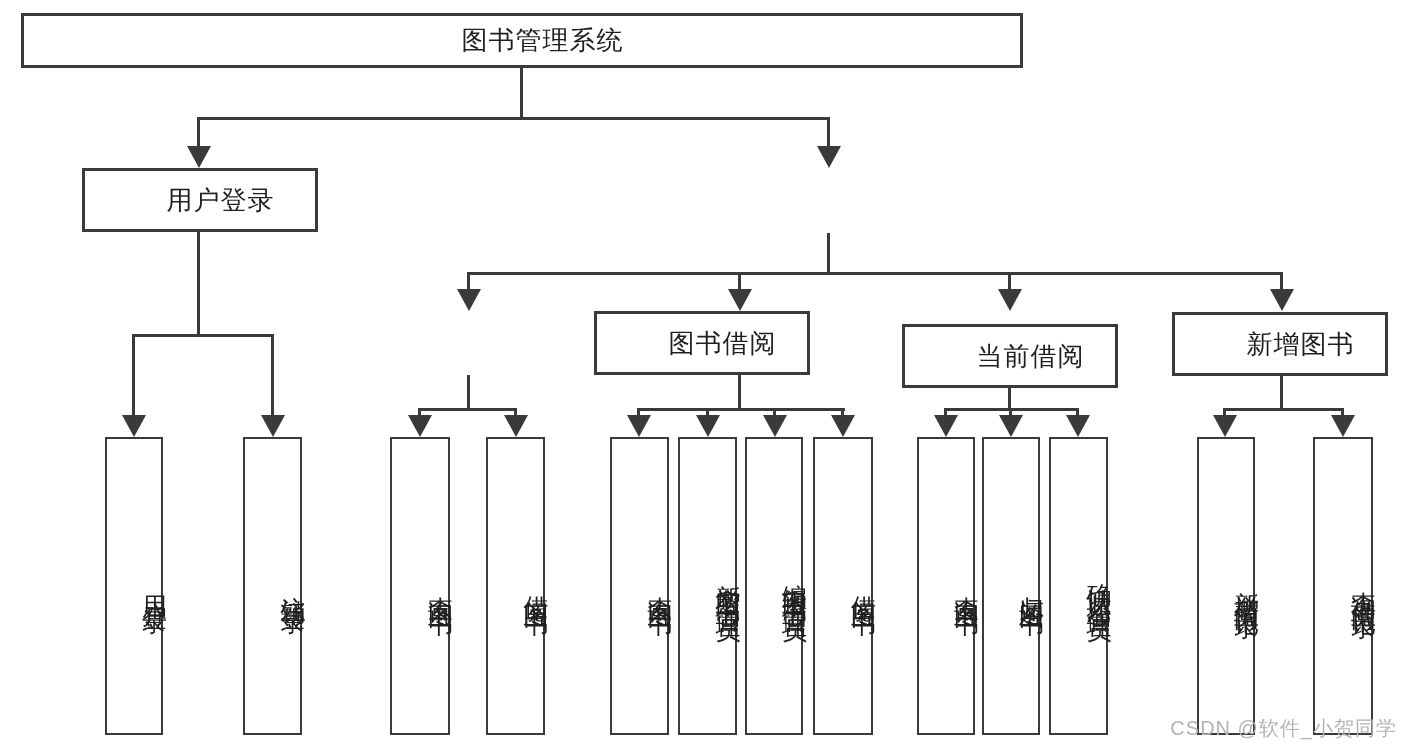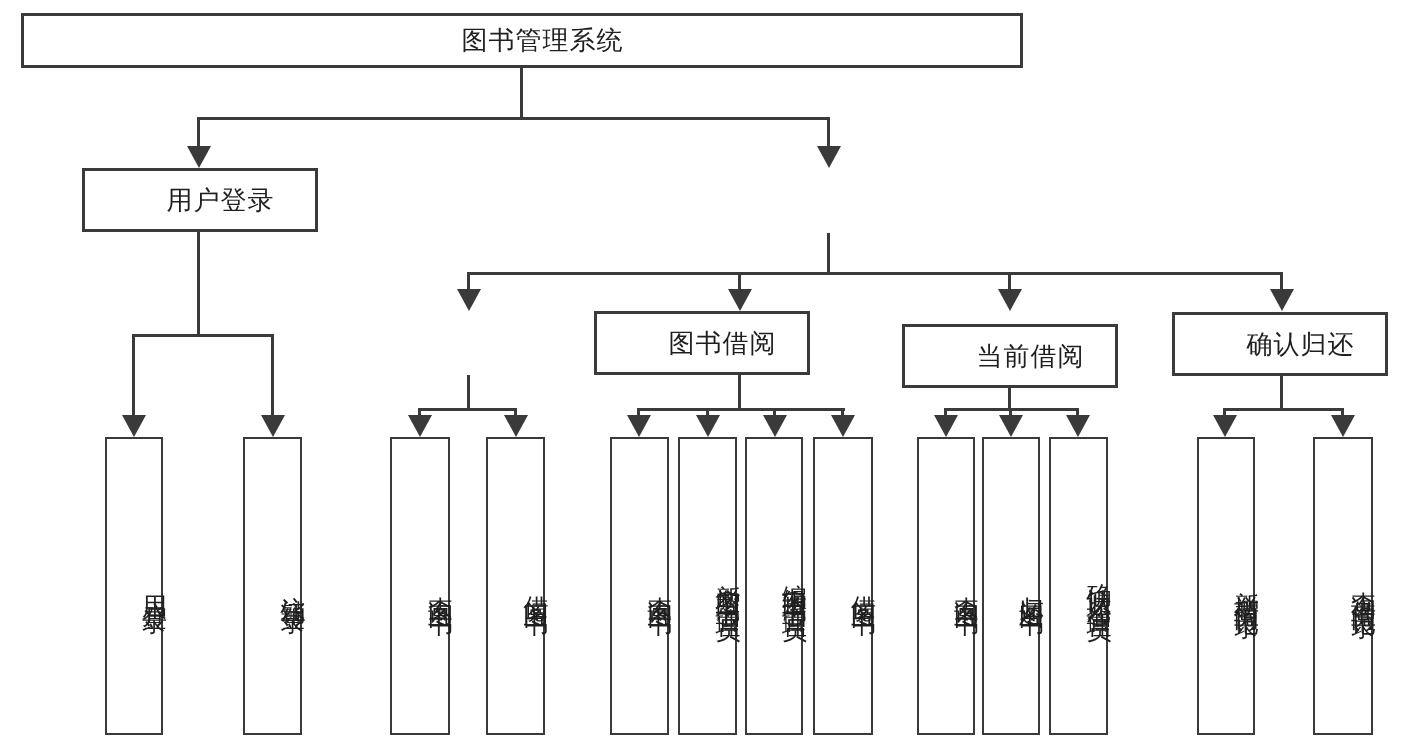--- a/index.html
+++ b/index.html
@@ -97,21 +97,21 @@
     <span>用户登录</span>
   </div>
 
   <div class="box h" style="left:594px;top:311px;width:216px;height:64px;">
     <span>图书借阅</span>
   </div>
   <div class="box h" style="left:902px;top:312px;width:216px;height:64px;margin-top:12px;">
     <span>当前借阅</span>
   </div>
   <div class="box h" style="left:1172px;top:312px;width:216px;height:64px;">
-    <span>确认归还</span>
+    <span>新增图书</span>
   </div>
 
   <div class="box leaf" style="left:105px;top:437px;width:58px;height:298px;">
     <span>用户登录</span>
   </div>
   <div class="box leaf" style="left:243px;top:437px;width:59px;height:298px;">
     <span>注销登录</span>
   </div>
 
   <div class="box leaf" style="left:390px;top:437px;width:60px;height:298px;">
@@ -144,14 +144,15 @@
     <span>确认归还（管理员）</span>
   </div>
 
   <div class="box leaf" style="left:1197px;top:437px;width:58px;height:298px;">
     <span>新增借阅记录</span>
   </div>
   <div class="box leaf" style="left:1313px;top:437px;width:60px;height:298px;">
     <span>查询借阅记录</span>
   </div>
 
+  <div class="watermark">CSDN @软件_小贺同学</div>
 
 </div>
 
 </body></html>

